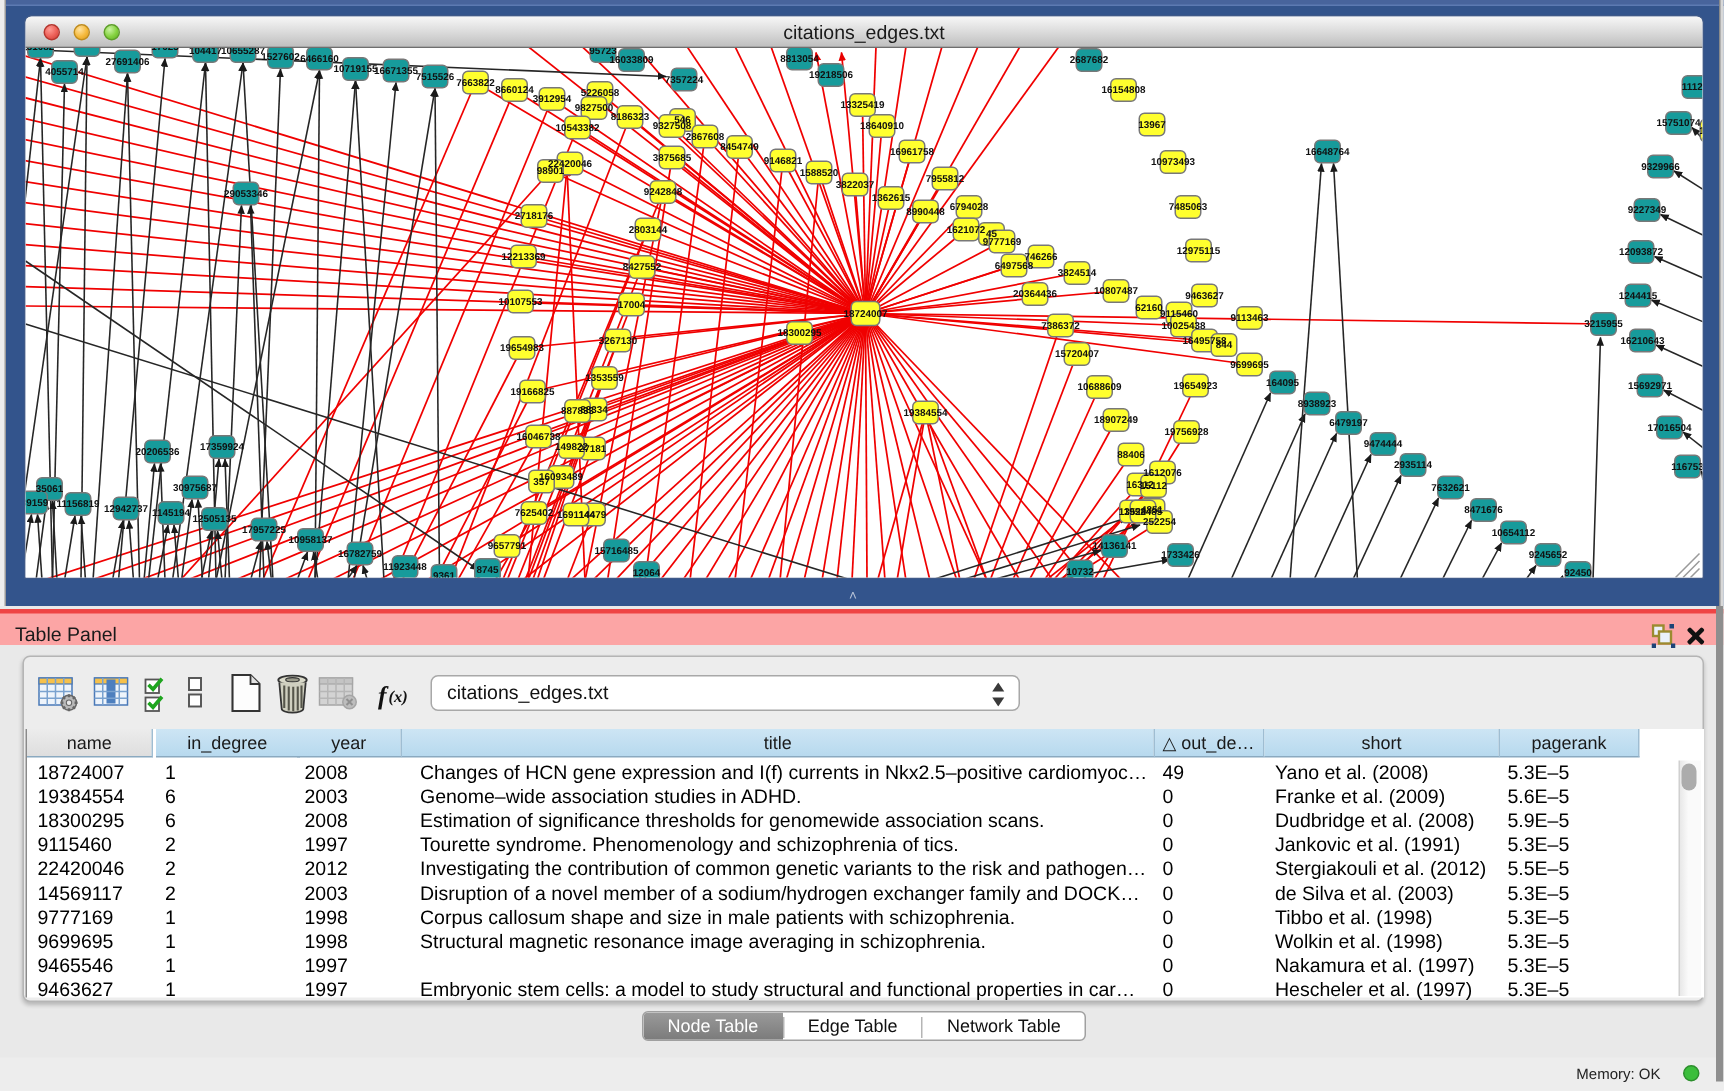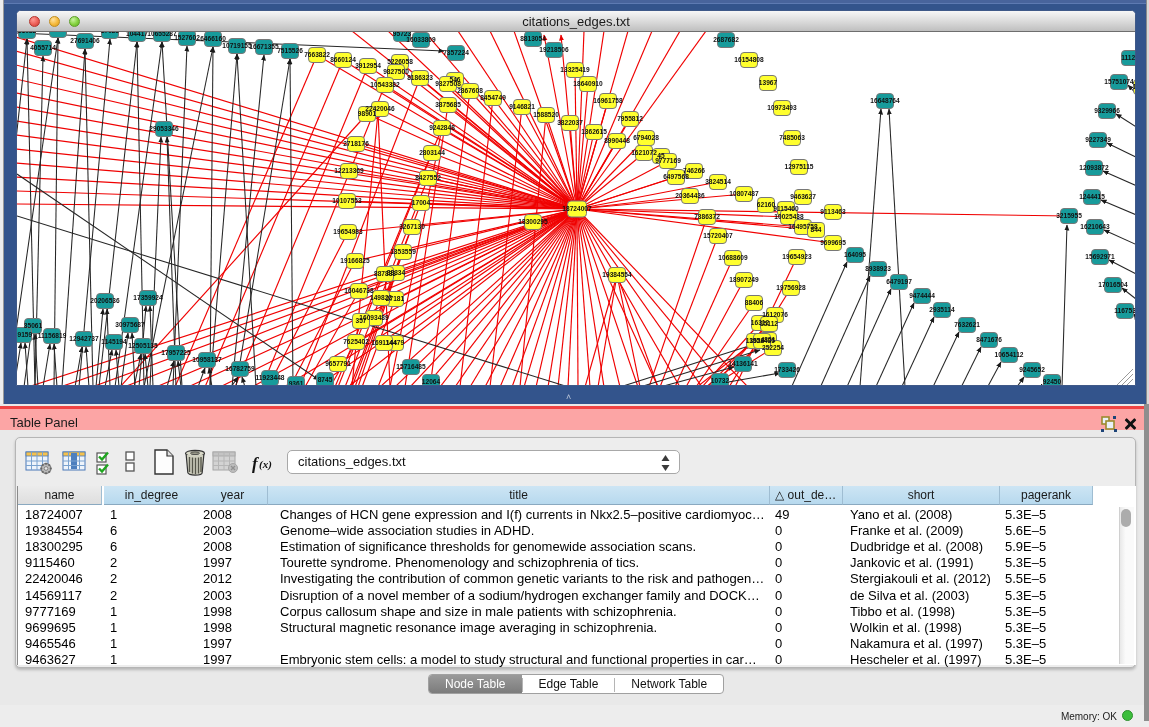--- a/index.html
+++ b/index.html
@@ -39,21 +39,21 @@
 .row{position:absolute;left:0;width:1136px;height:16px;font-size:13px;color:#000}
 .row span{position:absolute;top:0;white-space:nowrap}
 #vscroll{position:absolute;left:1119px;top:507px;width:15px;height:157px;background:linear-gradient(90deg,#e8e8e8,#fafafa 40%);border-left:1px solid #d0d0d0}
 #thumb{position:absolute;left:1121px;top:509px;width:10px;height:18px;background:#acacac;border-radius:5px}
 #tabs{position:absolute;left:428px;top:674px;height:20px;border:1px solid #a0a0a0;border-radius:4px;
 overflow:hidden;background:#fff;font-size:12px;color:#111}
 #tabs div{float:left;height:20px;line-height:19px;padding:0 16px}
 #tabs .sel{background:linear-gradient(#9a9a9a,#787878);color:#fff}
 #tabs .sep{padding:0;width:1px;background:#b5b5b5;height:14px;margin-top:3px}
 #status{position:absolute;left:0;top:705px;width:1149px;height:22px;background:#ededed}
-#mem{position:absolute;right:32px;top:6px;font-size:10px;color:#222}
+#mem{position:absolute;right:42px;top:6px;font-size:10px;color:#222}
 #dot{position:absolute;left:1122px;top:710px;width:11px;height:11px;border-radius:50%;
 background:#3cbe3c;border:1px solid #2d8f2d}
 #rband{position:absolute;left:1144px;top:404px;width:5px;height:317px;background:#8e8e8e}
 </style></head>
 <body>
 <div id="desktop">
     <div id="topband"></div>
   </div>
 <div id="lstrip"></div>
 <div id="rstrip"></div>

